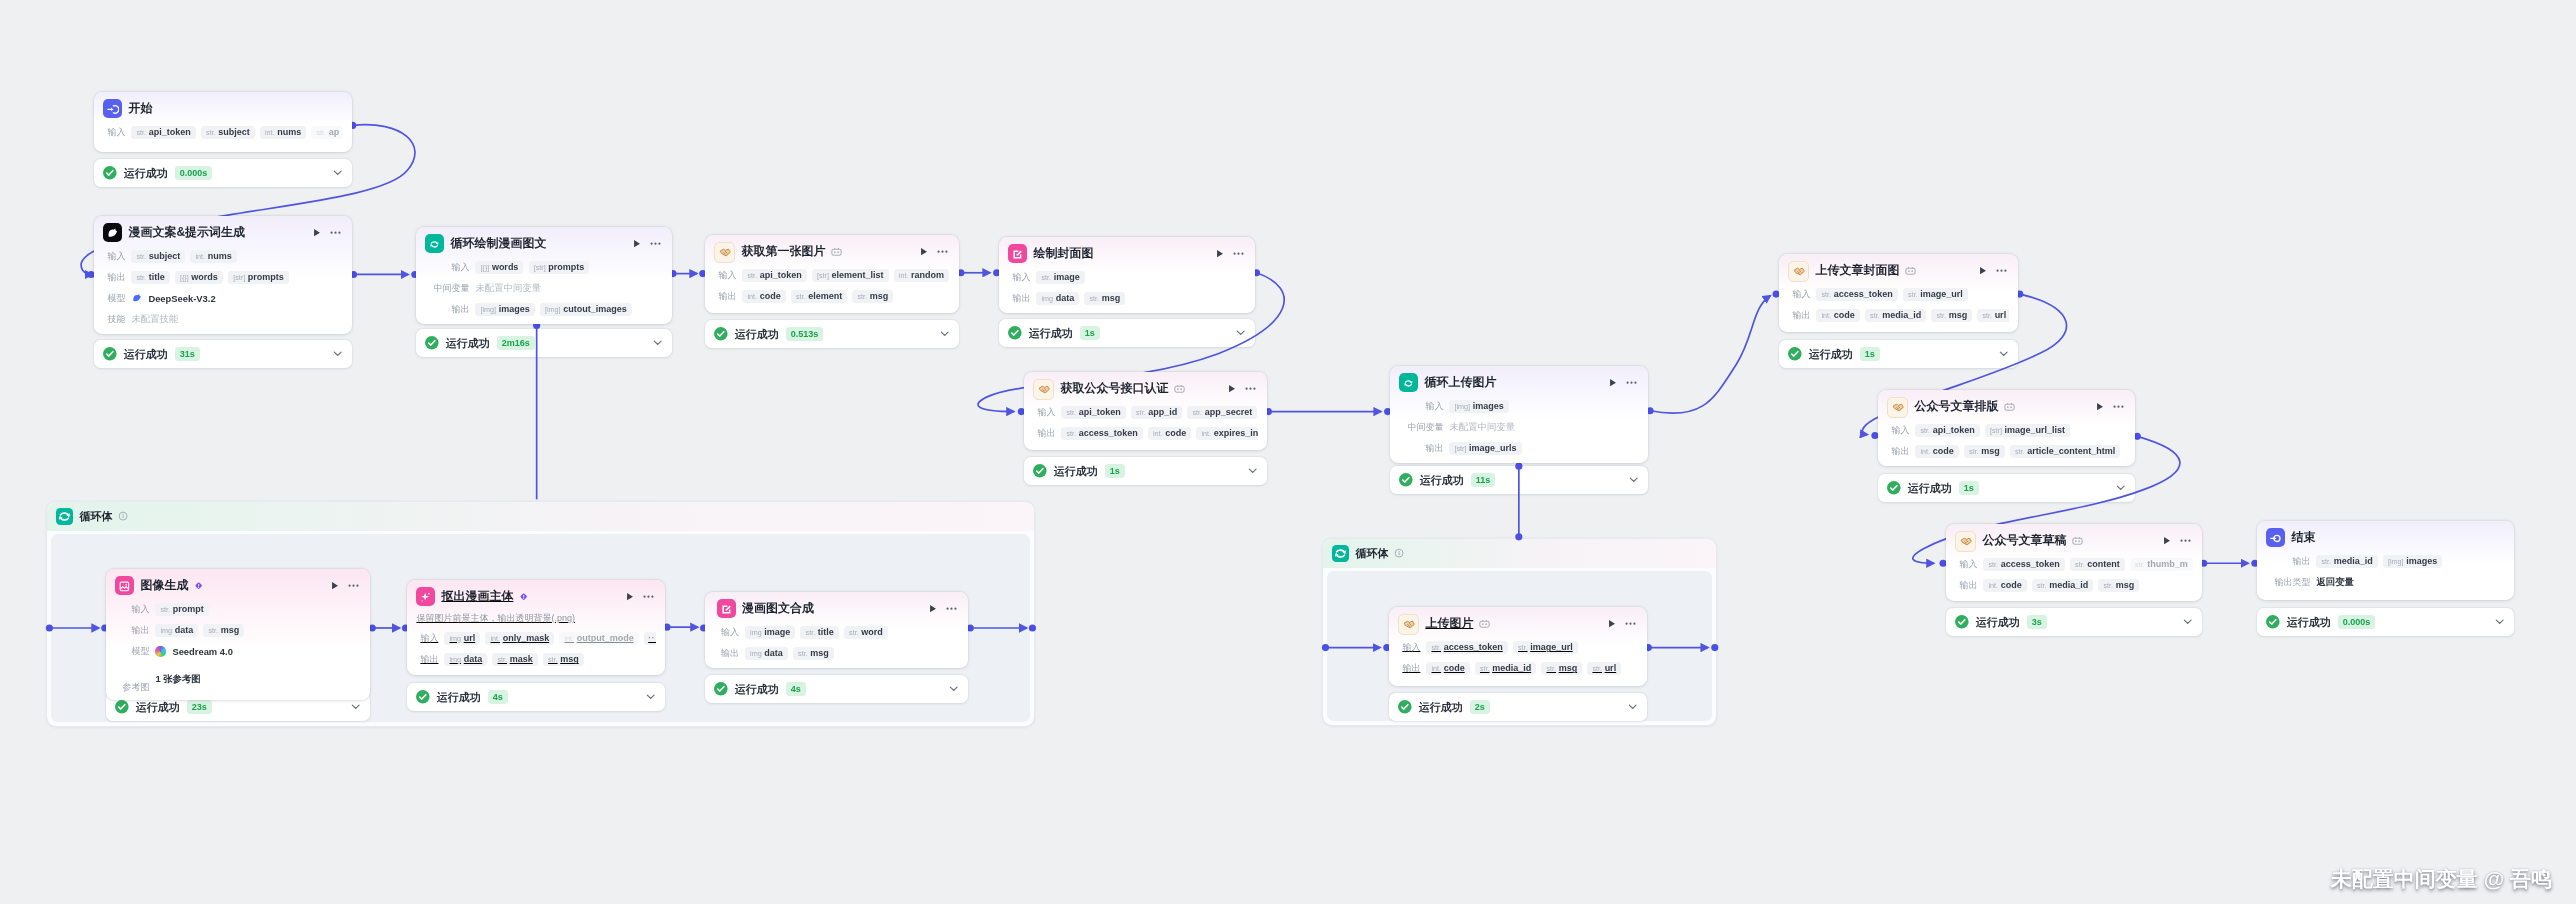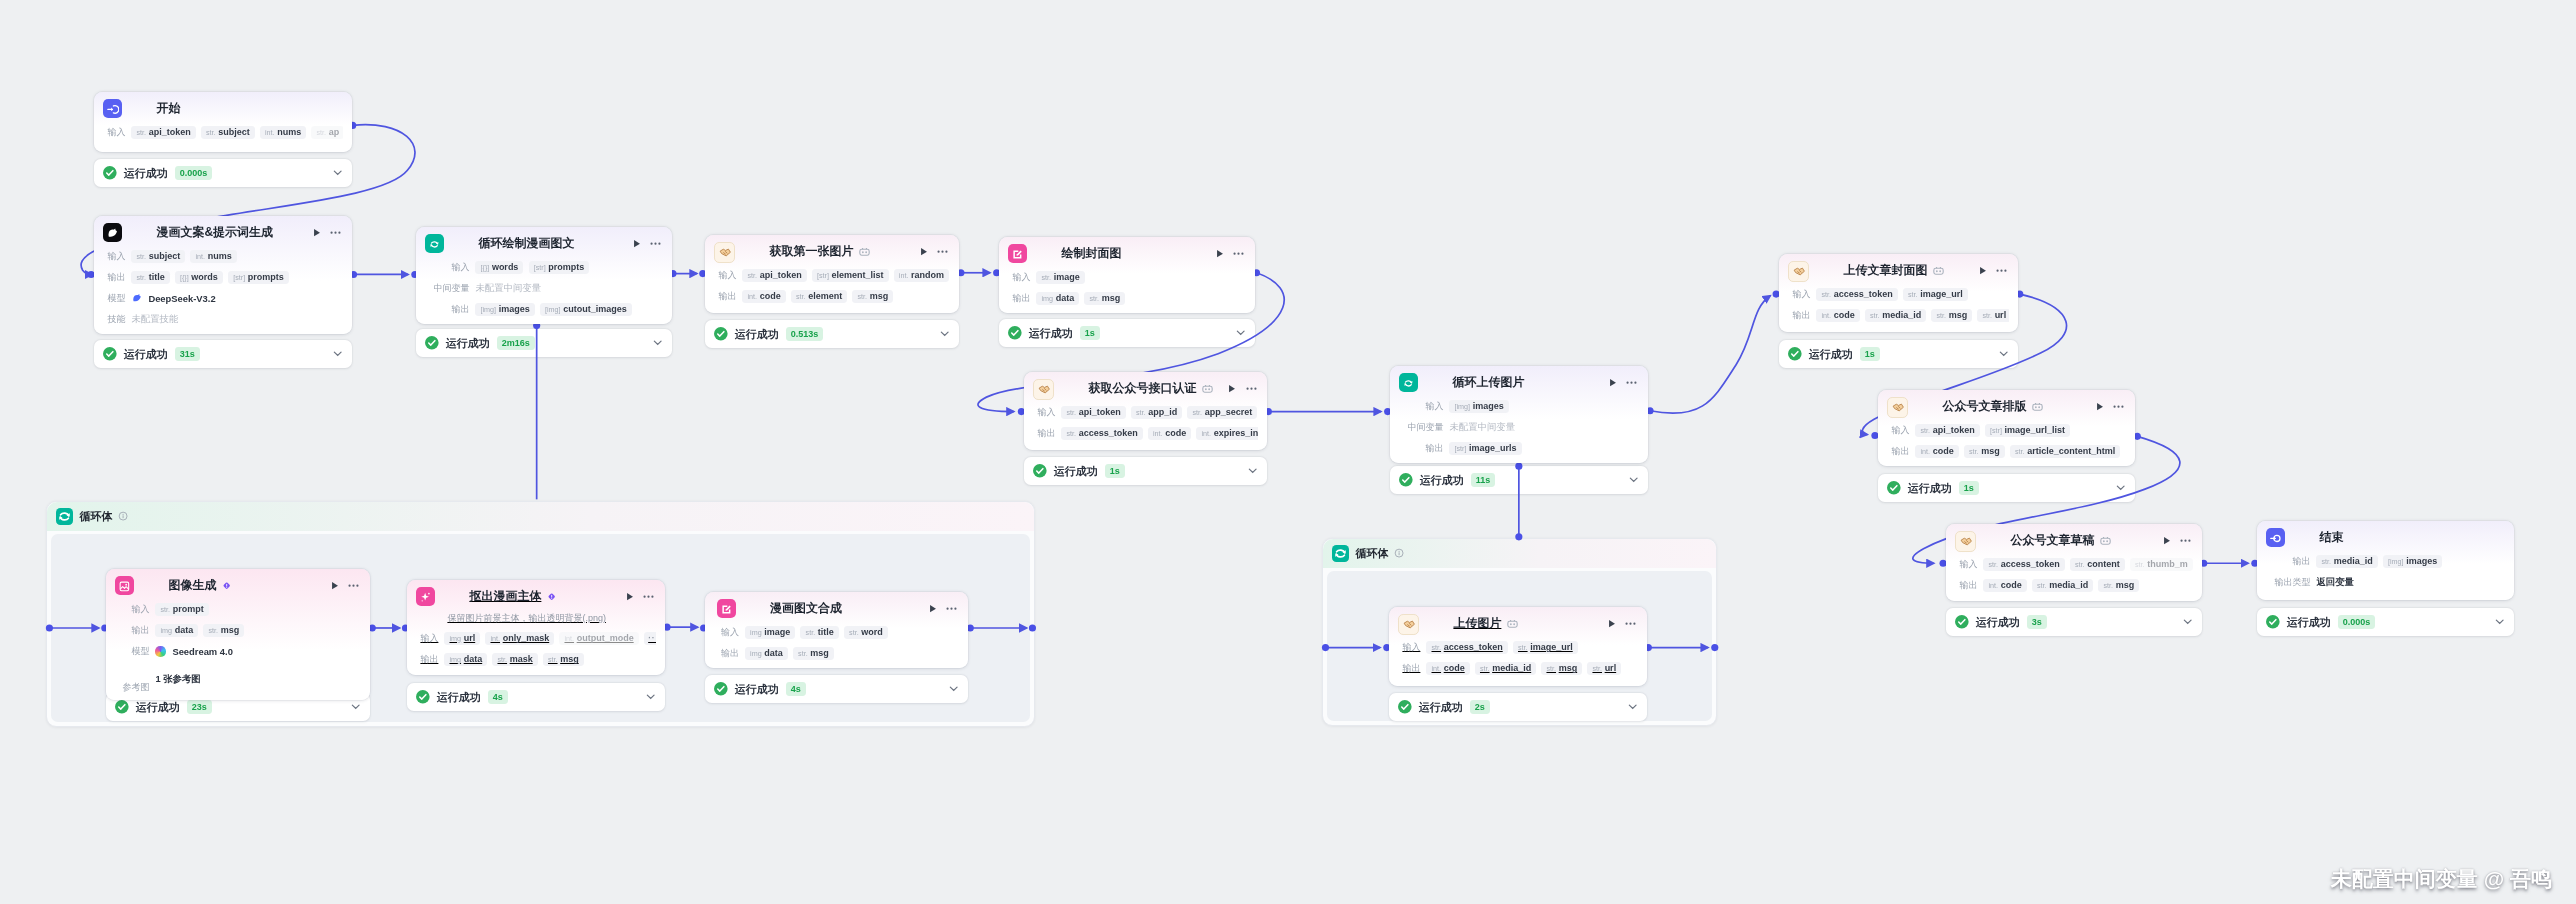--- a/index.html
+++ b/index.html
@@ -21,35 +21,35 @@
   .node{position:absolute;background:#fff;border-radius:8.5px;box-sizing:border-box;padding:6.8px 9.4px;
         box-shadow:0 0.9px 3.4px rgba(28,35,56,.12),0 0 0 0.9px rgba(28,35,56,.03);display:flex;flex-direction:column;}
   .tint-lav{background:linear-gradient(180deg,#f1eefb 0%,#ffffff 55%);}
   .tint-pink{background:linear-gradient(180deg,#fce6f1 0%,#ffffff 62%);}
   .tint-pinklite{background:linear-gradient(180deg,#f9eef6 0%,#ffffff 48%);}
   .n-title{display:flex;align-items:center;gap:6px;height:20.4px;}
   .n-icon{width:19px;height:19px;border-radius:5.1px;display:flex;align-items:center;justify-content:center;flex:none;}
   .n-icon svg{width:12.8px;height:12.8px;display:block;}
   .n-icon.hs{background:#fdf4e8;border:0.9px solid #efe1c9;}
   .n-icon.hs svg{width:14.5px;height:14.5px;}
-  .n-name{font-size:12px;font-weight:700;color:#1d242f;white-space:nowrap;margin-left:28px;}
+  .n-name{font-size:12px;font-weight:700;color:#1d242f;white-space:nowrap;}
   .t-badge{display:flex;align-items:center;flex:none;}
   .spacer{flex:1;}
   .playbtn,.morebtn{display:flex;align-items:center;justify-content:center;width:13.6px;height:13.6px;flex:none;cursor:pointer;}
   .row{display:flex;align-items:center;gap:6px;margin-top:5.1px;min-height:16px;}
   .rlabel{font-size:9px;color:#9ba3af;flex:none;text-align:right;white-space:nowrap;}
   .badges{display:flex;gap:5.1px;align-items:center;overflow:hidden;}
   .badge{display:inline-flex;align-items:center;gap:2.6px;background:#f1f2f6;border-radius:3.4px;padding:1.7px 5.1px;white-space:nowrap;}
   .badge .p{font-size:7.2px;color:#a6adb8;}
   .badge .n{font-size:9px;font-weight:700;color:#343b47;}
   .badge.faded{opacity:.45;}
   .badge.morepill{padding:1.7px 4.3px;color:#8d95a1;font-size:8.5px;font-weight:700;letter-spacing:0.9px;}
   .rtext{font-size:9.4px;color:#2d3440;font-weight:600;white-space:nowrap;}
   .rtext.muted{color:#b2b8c2;font-weight:400;}
-  .desc{font-size:9px;color:#8e96a2;margin-top:5.1px;white-space:nowrap;margin-left:31px;}
+  .desc{font-size:9px;color:#8e96a2;margin-top:5.1px;white-space:nowrap;}
   .m-ico{width:11px;height:11px;display:flex;align-items:center;flex:none;}
   .seed-ico{width:10.2px;height:10.2px;border-radius:50%;
      background:conic-gradient(#7b5cf0,#37c3f0,#35d07f,#f5c53d,#f0599b,#7b5cf0);}
 
   
   .status{position:absolute;height:28px;background:#fff;border-radius:6.8px;display:flex;align-items:center;gap:6.8px;
           padding:0 9.4px;box-sizing:border-box;box-shadow:0 0.9px 2.6px rgba(28,35,56,.10),0 0 0 0.9px rgba(28,35,56,.02);cursor:pointer;}
   .s-text{font-size:11px;font-weight:700;color:#2b323e;white-space:nowrap;}
   .s-dur{font-size:9px;font-weight:700;color:#18a24b;background:#d8f3e2;border-radius:3.4px;padding:1.7px 5.1px;white-space:nowrap;}
   .chev{margin-left:auto;display:flex;align-items:center;}

